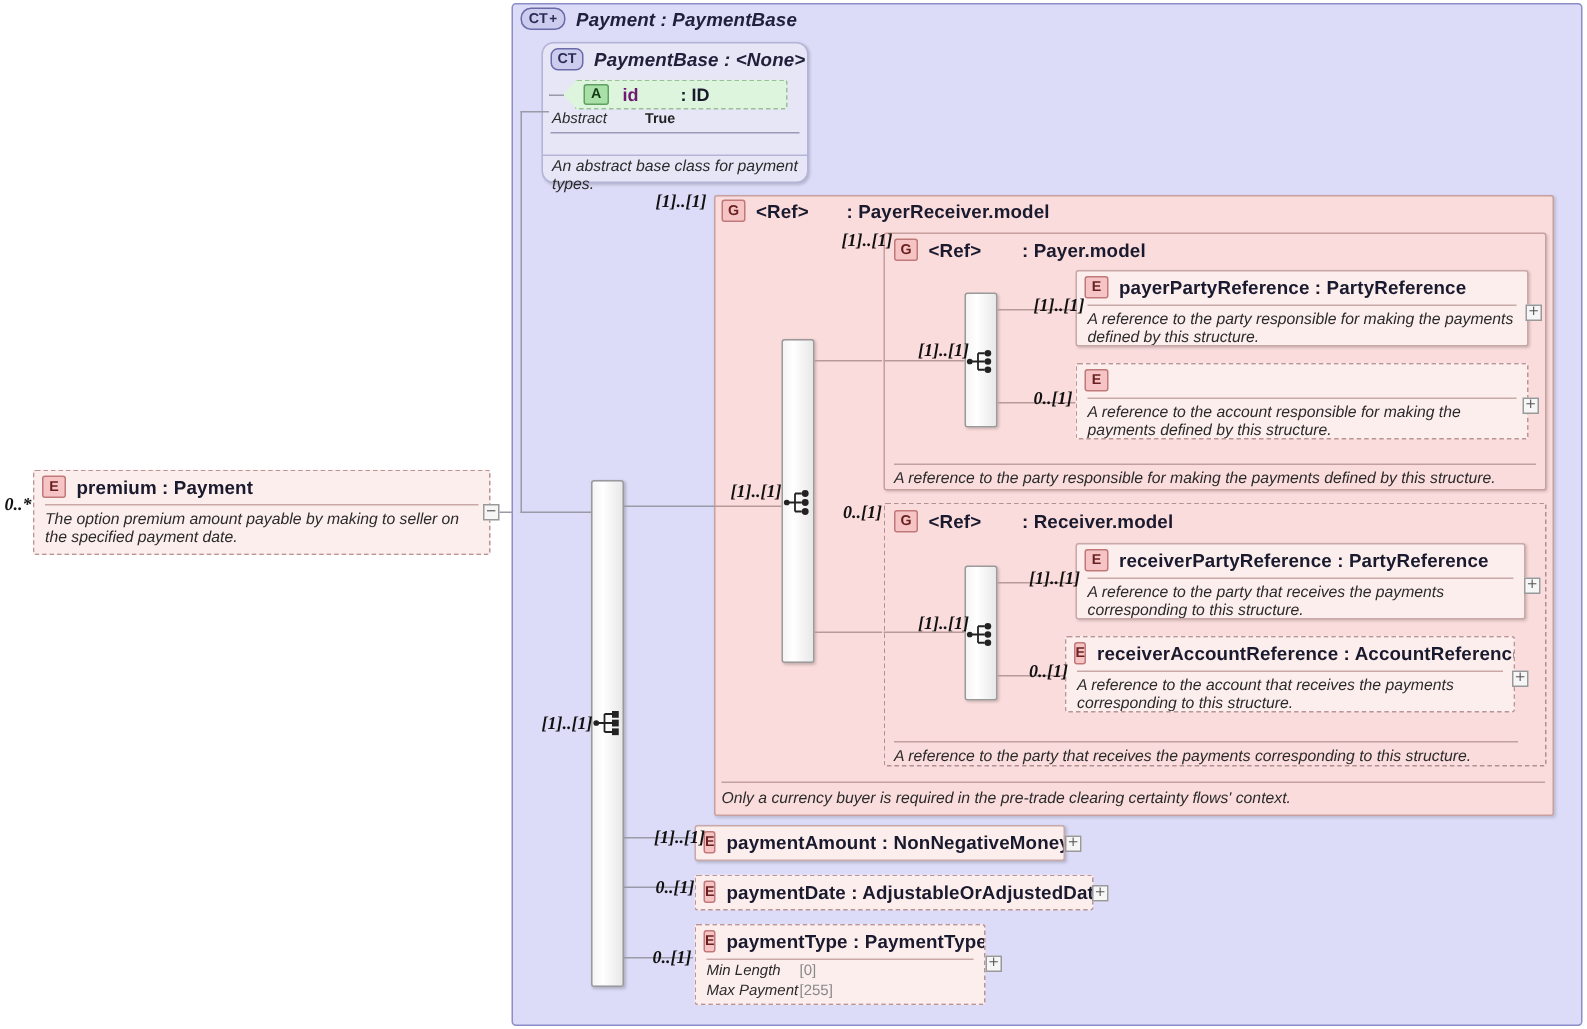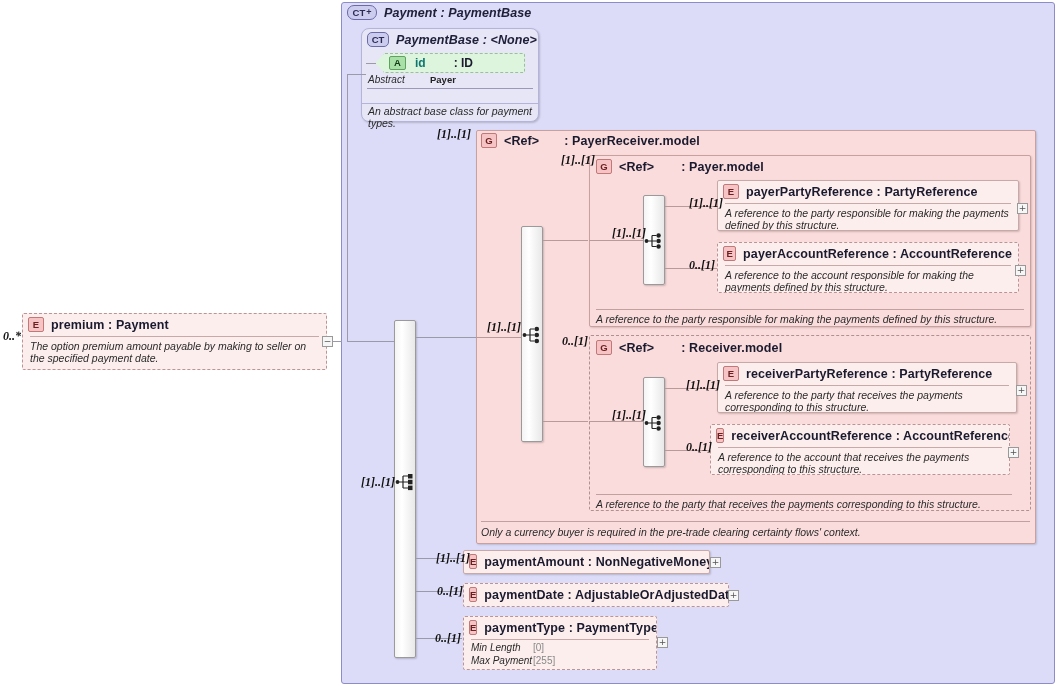--- a/index.html
+++ b/index.html
@@ -61,21 +61,21 @@
   .el-desc{
     font-size:10.5px;font-style:italic;color:#2a2a2a;line-height:1.18;
     padding:3px 7px 4px 7px;
   }
 
   
   .attr-box{
     background:#ddf4dd;border:1px dashed #9ac09a;border-radius:2px;
     display:flex;align-items:center;
   }
-  .attr-name{font-size:12px;font-weight:bold;color:#0f766e;}
+  .attr-name{font-size:12px;font-weight:bold;color:#701a75;}
   .attr-type{font-size:12px;font-weight:bold;color:#1a1a2e;}
 
   
   .facet{display:flex;font-size:10px;font-style:italic;color:#2a2a2a;line-height:1.25;}
   .facet .k{width:62px;font-style:italic;}
   .facet .v{color:#888;font-style:normal;}
   .facet-abs .v{color:#222;font-weight:bold;font-style:normal;font-size:9.5px;}
 
   
   .grp-foot{
@@ -140,21 +140,21 @@
 
   <div class="abs" style="left:375px;top:53px;width:10px;height:20px;background:#ddf4dd;clip-path:polygon(100% 0,100% 100%,0 50%);"></div>
   <div class="abs" style="left:375px;top:53px;width:10px;height:20px;border-left:1px dashed #9ac09a;border-top:0;clip-path:polygon(100% 0,100% 100%,0 50%);"></div>
 
   <div class="abs hline" style="left:366px;top:63px;width:10px;"></div>
   <div class="abs vline" style="left:366px;top:63px;height:1px;"></div>
 
   <div class="abs" style="left:367px;top:88px;width:166px;height:1px;background:#9a9ab8;"></div>
   <div class="abs facet facet-abs" style="left:368px;top:74px;width:168px;">
     <span class="k">Abstract</span>
-    <span class="v">Payer</span>
+    <span class="v">True</span>
   </div>
   <div class="abs" style="left:362px;top:103px;width:176px;height:1px;background:#b4b4da;"></div>
   <div class="abs" style="left:368px;top:105px;width:172px;font-size:10.5px;font-style:italic;color:#2a2a2a;">An abstract base class for payment types.</div>
 
   <div class="abs el-box dashed" style="left:22px;top:313px;width:305px;height:57px;">
     <div class="el-head titlerow">
       <span class="badge badge-e">E</span>
       <span class="title-txt">premium : Payment</span>
     </div>
     <div class="el-sep"></div>
@@ -243,21 +243,20 @@
     </div>
     <div class="el-sep"></div>
     <div class="el-desc">A reference to the party responsible for making the payments defined by this structure.</div>
   </div>
   <div class="abs card" style="left:689px;top:196px;">[1]..[1]</div>
   <div class="abs expbtn" style="left:1017px;top:203px;">+</div>
 
   <div class="abs el-box dashed" style="left:717px;top:242px;width:302px;height:51px;">
     <div class="el-head titlerow">
       <span class="badge badge-e">E</span>
-      <span class="title-txt">payerAccountReference : AccountReference</span>
     </div>
     <div class="el-sep"></div>
     <div class="el-desc">A reference to the account responsible for making the payments defined by this structure.</div>
   </div>
   <div class="abs card" style="left:689px;top:258px;">0..[1]</div>
   <div class="abs expbtn" style="left:1015px;top:265px;">+</div>
 
   <div class="abs group-box dashed" style="left:589px;top:335px;width:442px;height:176px;"></div>
   <div class="abs titlerow" style="left:596px;top:340px;">
     <span class="badge badge-g">G</span>

